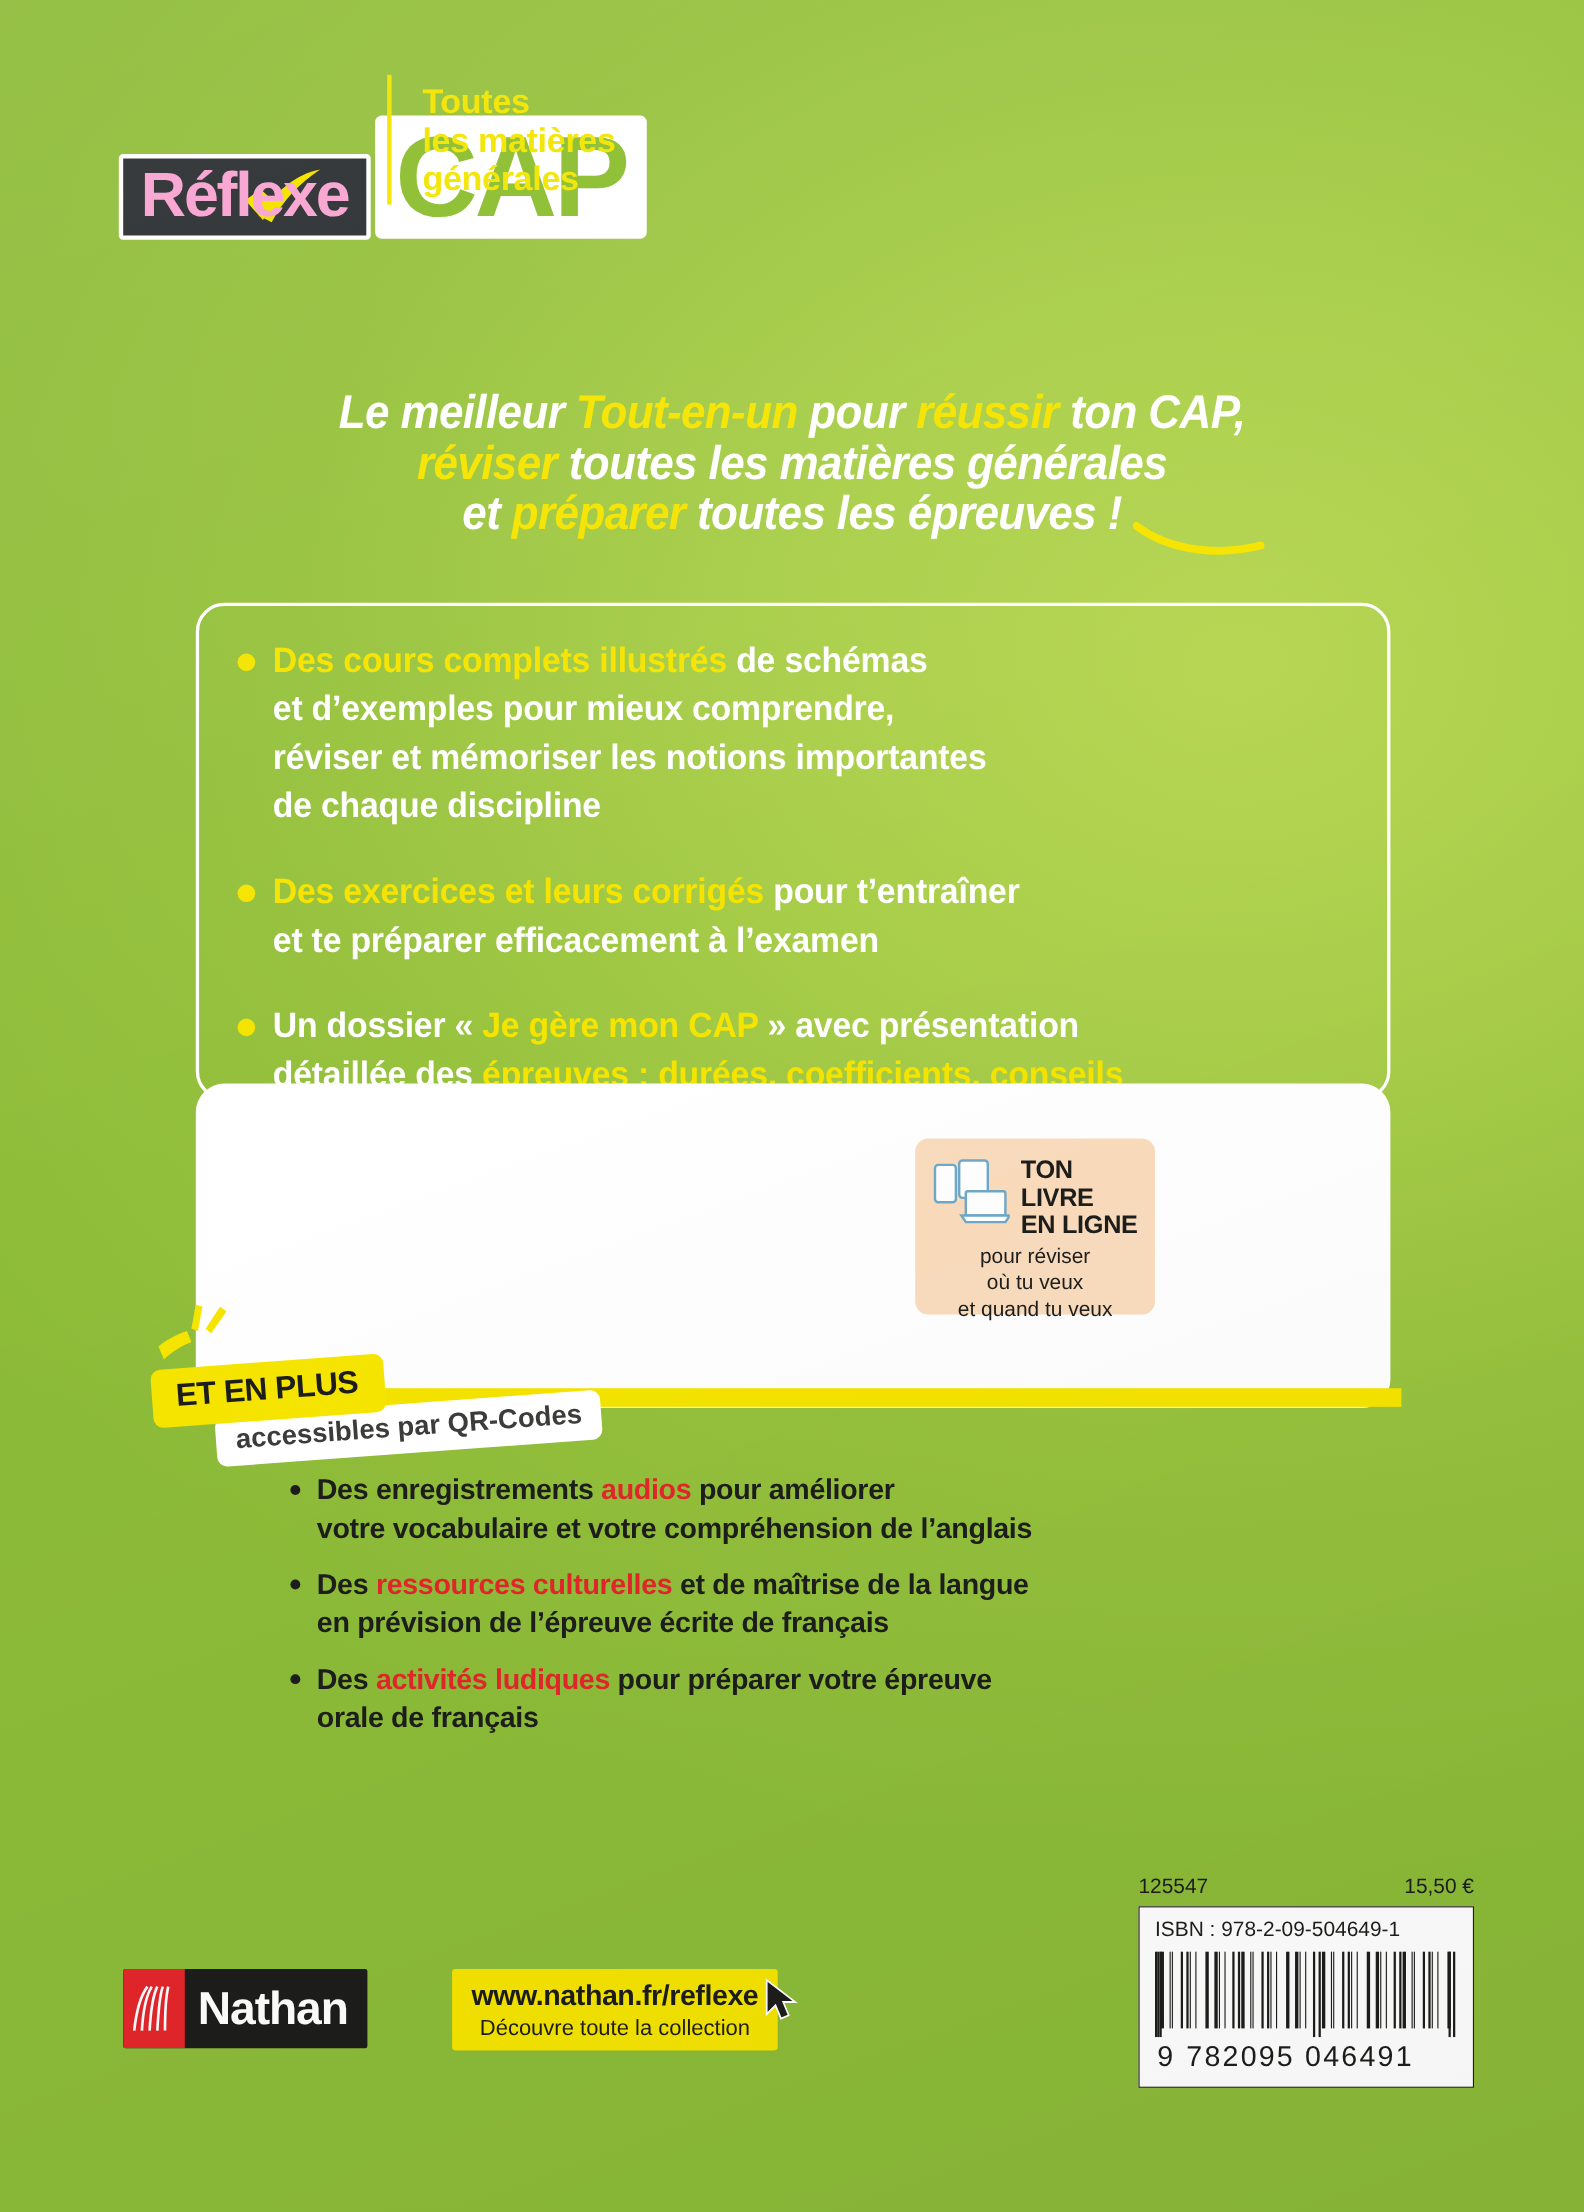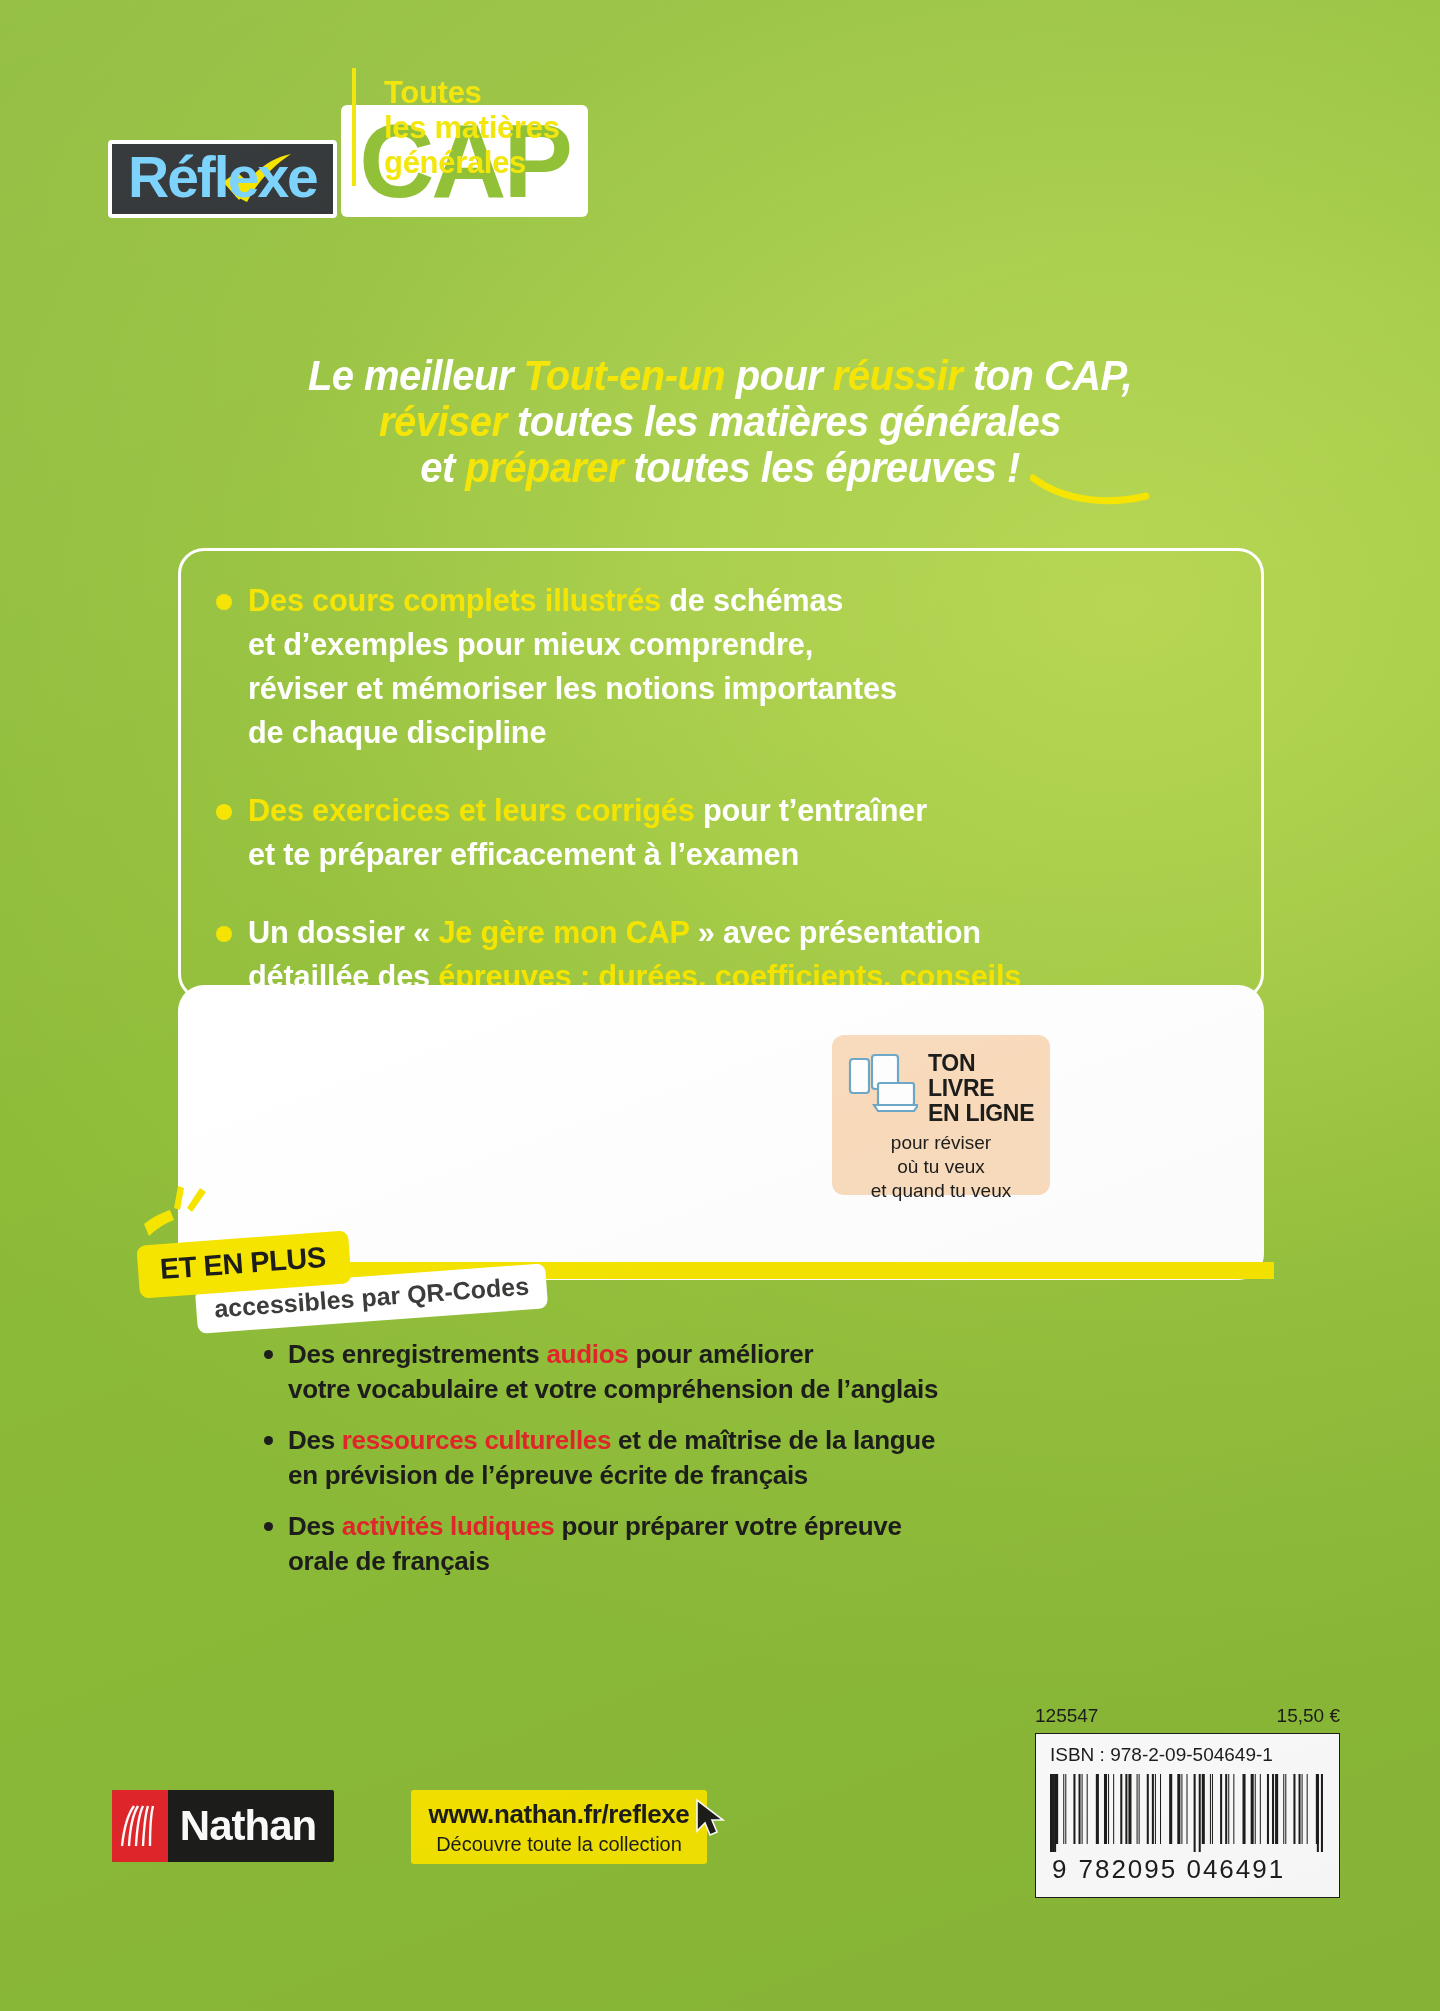--- a/index.html
+++ b/index.html
@@ -31,21 +31,21 @@
     border-radius:4px;
     padding:2px 16px 6px 16px;
     display:inline-block;
     position:relative;
   }
   .reflexe-word {
     font-family:"Liberation Sans", sans-serif;
     font-weight:bold;
     font-size:57px;
     line-height:62px;
-    color:#7dd3fc;
+    color:#f9a8d4;
     letter-spacing:-2px;
     position:relative;
     z-index:2;
     white-space:nowrap;
   }
   .reflexe-check {
     position:absolute;
     right:40px; top:8px;
     width:72px; height:52px;
     z-index:1;

